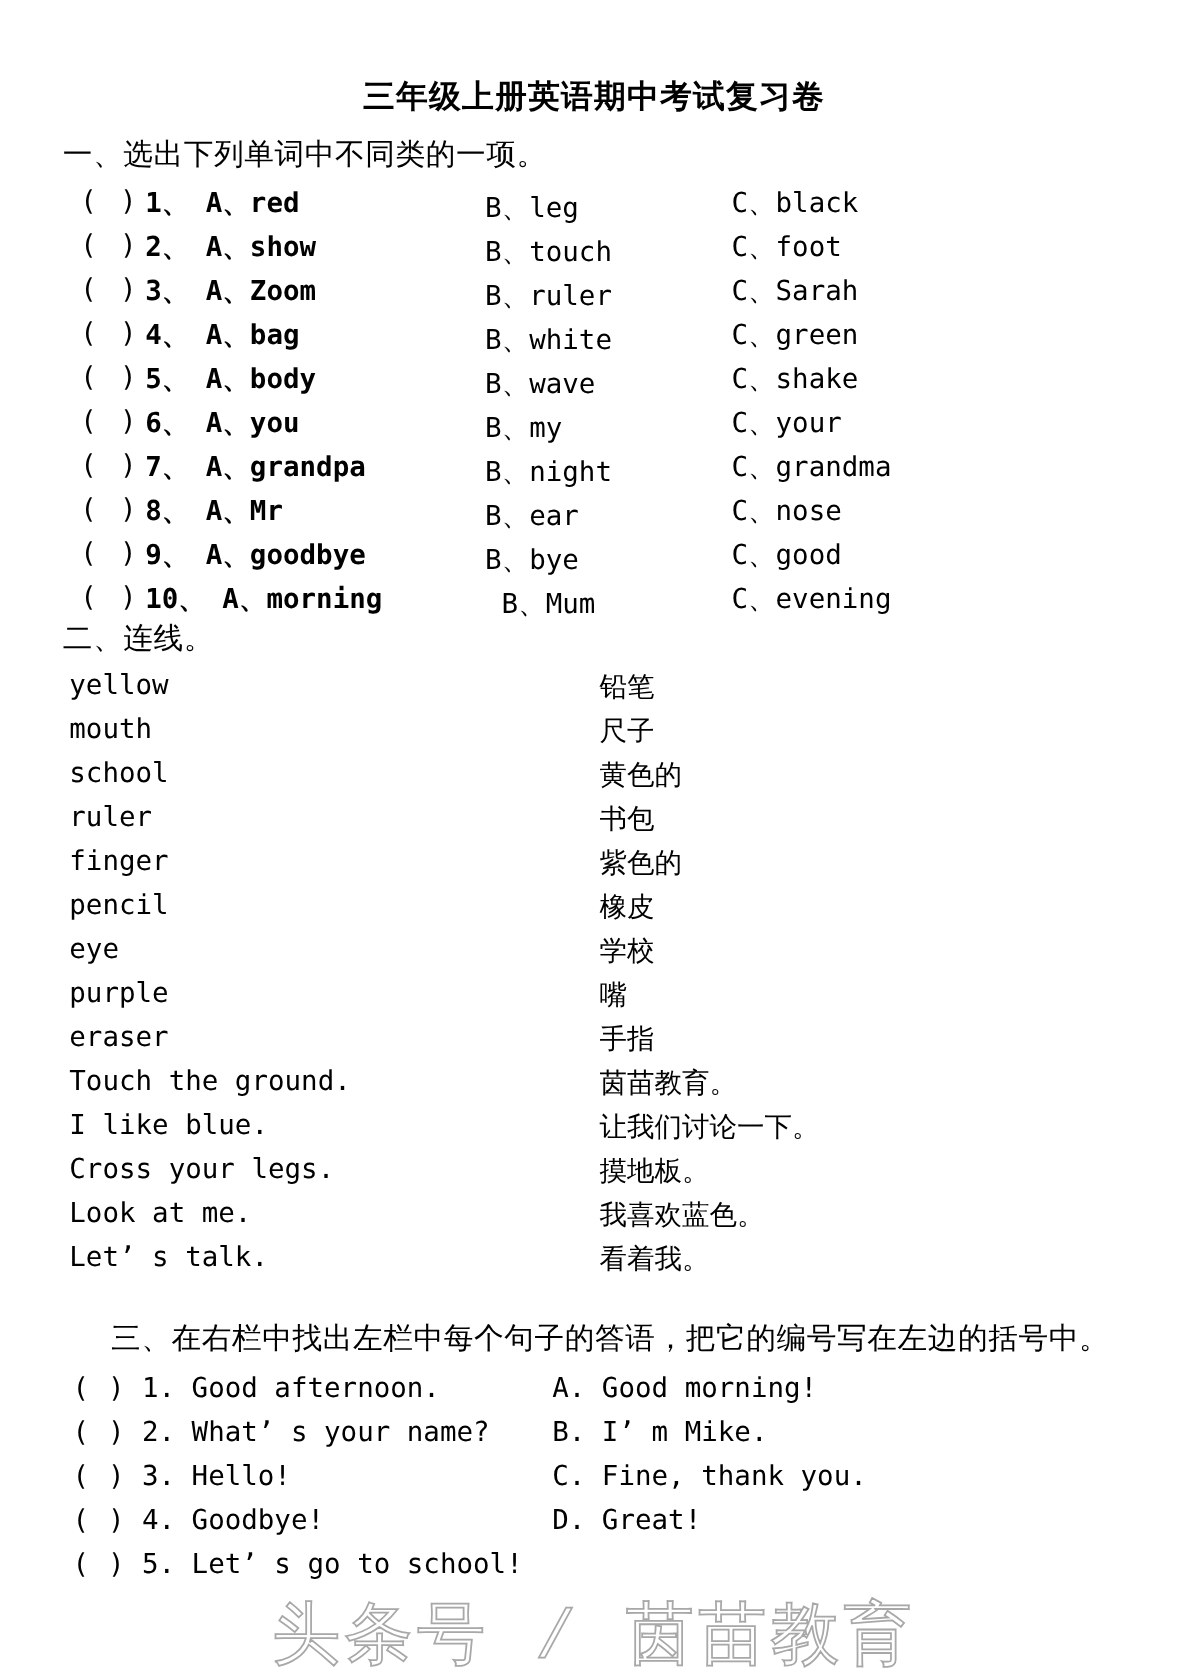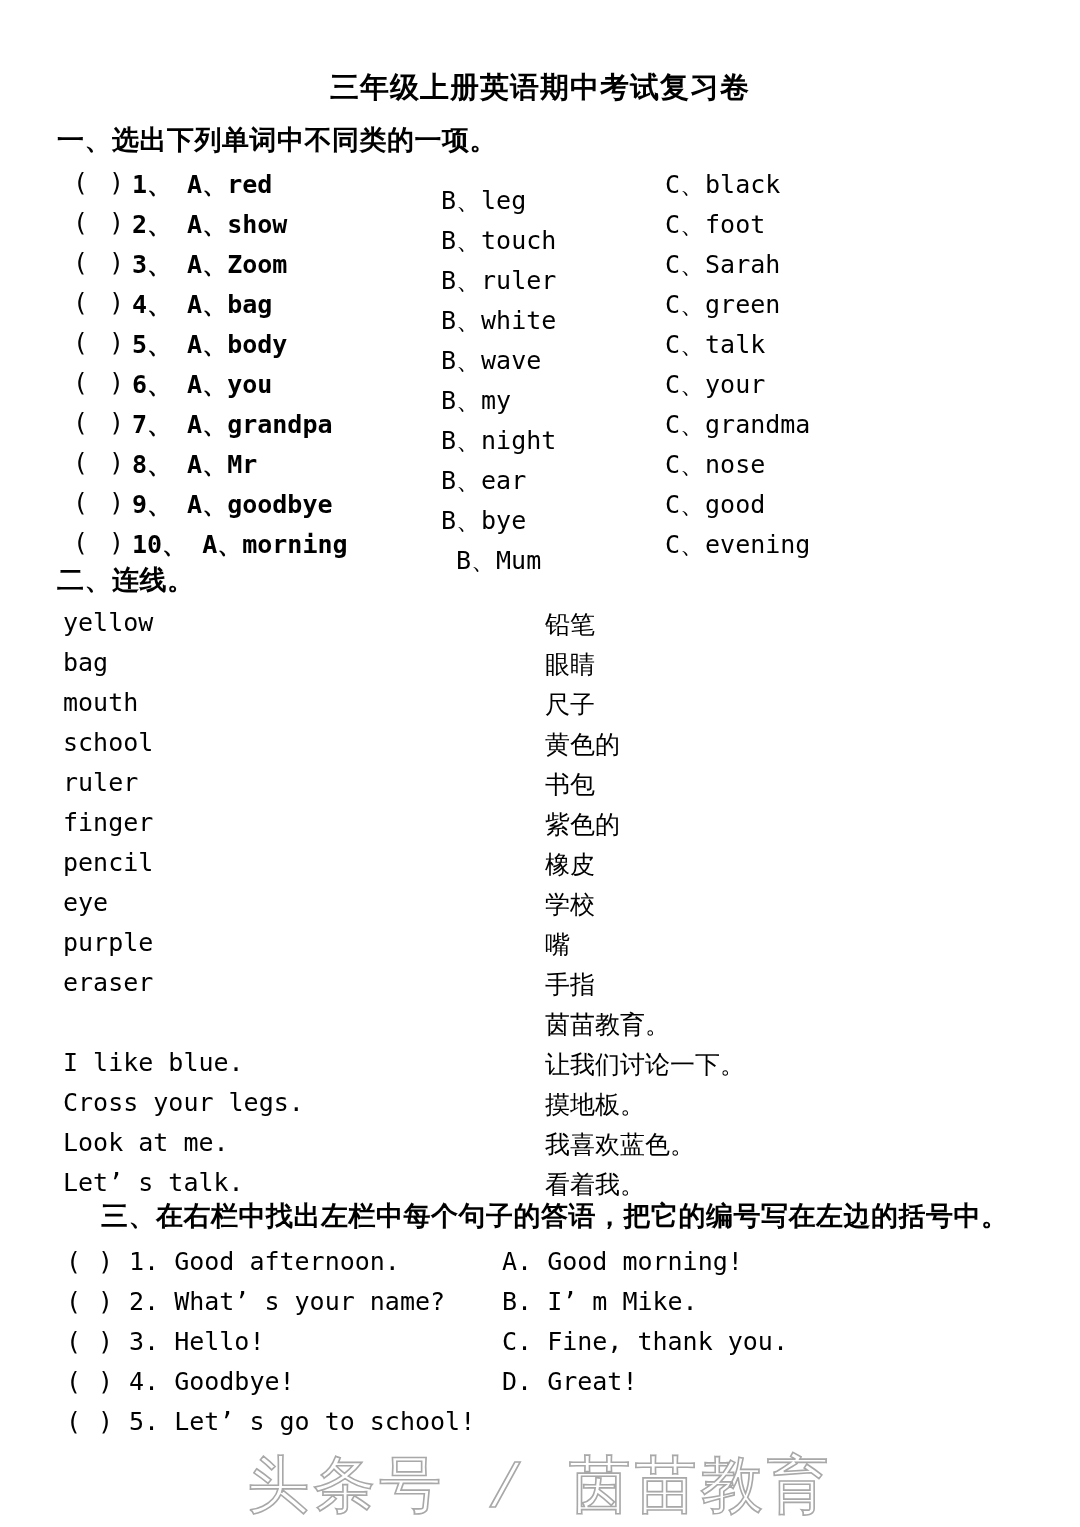--- a/index.html
+++ b/index.html
@@ -35,21 +35,21 @@
     letter-spacing: 1px;
     white-space: nowrap;
   }
 
   
   .sec-head {
     position: absolute;
     left: 57px;
     font-family: "DejaVu Serif", "Liberation Serif", serif;
     font-size: 27px;
-    font-weight: 700;
+    font-weight: 400;
     white-space: nowrap;
     letter-spacing: 0.5px;
   }
   #sec1-head { top: 122px; }
   #sec2-head { top: 562px; }
   #sec3-head { top: 1198px; margin-left: 44px; }
 
   
   .eng {
     font-family: "DejaVu Sans Mono", "Liberation Mono", monospace;
@@ -81,21 +81,21 @@
   }
   .mc-a {
     position: absolute;
     left: 132px;
     top: 0;
     font-weight: bold;
   }
   .mc-b {
     position: absolute;
     left: 441px;
-    top: 16px;
+    top: 4px;
   }
   .mc-row.indent-b .mc-b {
     left: 456px;
   }
   .mc-c {
     position: absolute;
     left: 665px;
     top: 0;
   }
 
@@ -197,21 +197,21 @@
       <div class="mc-row">
         <span class="mc-paren eng">( )</span>
         <span class="mc-a eng">4、 A、bag</span>
         <span class="mc-b eng">B、white</span>
         <span class="mc-c eng">C、green</span>
       </div>
       <div class="mc-row">
         <span class="mc-paren eng">( )</span>
         <span class="mc-a eng">5、 A、body</span>
         <span class="mc-b eng">B、wave</span>
-        <span class="mc-c eng">C、talk</span>
+        <span class="mc-c eng">C、shake</span>
       </div>
       <div class="mc-row">
         <span class="mc-paren eng">( )</span>
         <span class="mc-a eng">6、 A、you</span>
         <span class="mc-b eng">B、my</span>
         <span class="mc-c eng">C、your</span>
       </div>
       <div class="mc-row">
         <span class="mc-paren eng">( )</span>
         <span class="mc-a eng">7、 A、grandpa</span>
@@ -238,24 +238,20 @@
       </div>
     </div>
 
   <div class="sec-head" id="sec2-head">二、连线。</div>
   <div id="sec2-list">
       <div class="match-row">
         <span class="match-left eng">yellow</span>
         <span class="match-right cjk">铅笔</span>
       </div>
       <div class="match-row">
-        <span class="match-left eng">bag</span>
-        <span class="match-right cjk">眼睛</span>
-      </div>
-      <div class="match-row">
         <span class="match-left eng">mouth</span>
         <span class="match-right cjk">尺子</span>
       </div>
       <div class="match-row">
         <span class="match-left eng">school</span>
         <span class="match-right cjk">黄色的</span>
       </div>
       <div class="match-row">
         <span class="match-left eng">ruler</span>
         <span class="match-right cjk">书包</span>
@@ -274,20 +270,21 @@
       </div>
       <div class="match-row">
         <span class="match-left eng">purple</span>
         <span class="match-right cjk">嘴</span>
       </div>
       <div class="match-row">
         <span class="match-left eng">eraser</span>
         <span class="match-right cjk">手指</span>
       </div>
       <div class="match-row">
+        <span class="match-left eng">Touch the ground.</span>
         <span class="match-right cjk">茵苗教育。</span>
       </div>
       <div class="match-row">
         <span class="match-left eng">I like blue.</span>
         <span class="match-right cjk">让我们讨论一下。</span>
       </div>
       <div class="match-row">
         <span class="match-left eng">Cross your legs.</span>
         <span class="match-right cjk">摸地板。</span>
       </div>

